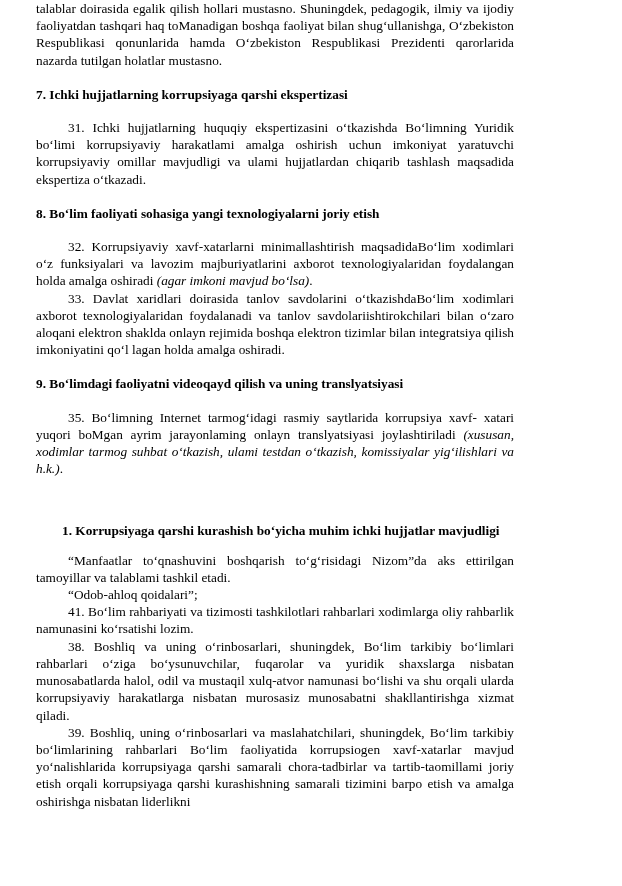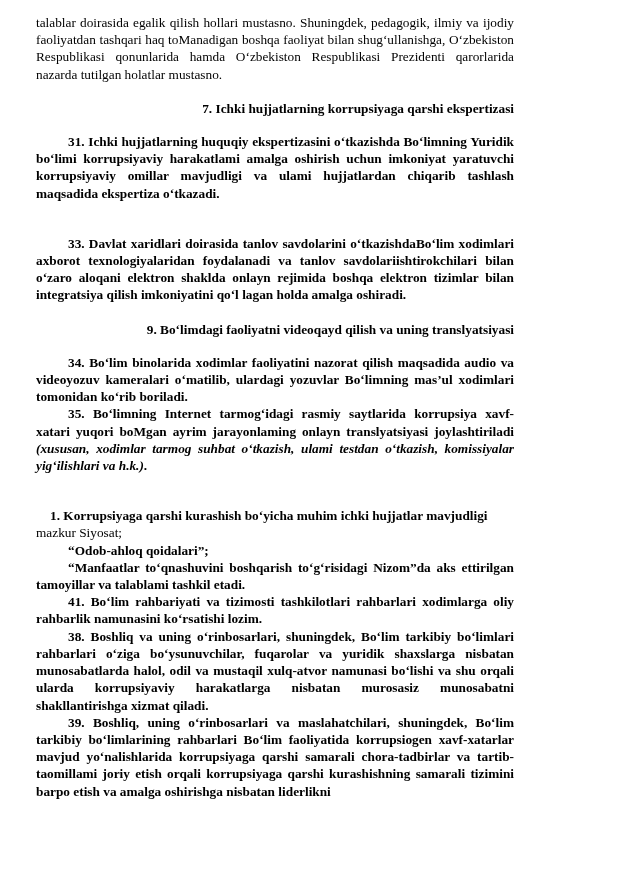--- a/index.html
+++ b/index.html
@@ -11,48 +11,47 @@
     width: 622px;
     height: 886px;
     font-family: "Liberation Serif", serif;
     color: #000000;
     overflow: hidden;
   }
   .page {
     width: 550px;
     height: 886px;
     box-sizing: border-box;
-    padding: 14px 36px 10px 36px;
+    padding: 0 36px 10px 36px;
     position: relative;
   }
   p {
     margin: 0;
     font-size: 13.3px;
     line-height: 17.2px;
     text-align: justify;
     text-justify: inter-word;
     hyphens: none;
   }
   .indent {
     text-indent: 32px;
-    font-weight: bold;
   }
   .noindent {
     text-indent: 0;
   }
   .heading {
     margin: 0;
     font-size: 13.3px;
     line-height: 17.2px;
     font-weight: bold;
-    text-align: right;
+    text-align: left;
     text-indent: 0;
   }
   .heading-left {
-    margin: 0;
+    margin: 12px;
     font-size: 13.3px;
     line-height: 17.2px;
     font-weight: bold;
     text-align: left;
     text-indent: 14px;
   }
   .spacer-lg { height: 17px; }
   .spacer-md { height: 16px; }
   .italic { font-style: italic; }
 </style>
@@ -63,39 +62,39 @@
 
   <p class="noindent">talablar doirasida egalik qilish hollari mustasno. Shuningdek, pedagogik, ilmiy va ijodiy faoliyatdan tashqari haq toManadigan boshqa faoliyat bilan shug‘ullanishga, O‘zbekiston Respublikasi qonunlarida hamda O‘zbekiston Respublikasi Prezidenti qarorlarida nazarda tutilgan holatlar mustasno.</p>
 
   <div class="spacer-lg"></div>
   <p class="heading">7. Ichki hujjatlarning korrupsiyaga qarshi ekspertizasi</p>
   <div class="spacer-md"></div>
 
   <p class="indent">31.   Ichki hujjatlarning huquqiy ekspertizasini o‘tkazishda Bo‘limning Yuridik bo‘limi korrupsiyaviy harakatlami amalga oshirish uchun imkoniyat yaratuvchi korrupsiyaviy omillar mavjudligi va ulami hujjatlardan chiqarib tashlash maqsadida ekspertiza o‘tkazadi.</p>
 
   <div class="spacer-lg"></div>
+  <p class="heading">8. Bo‘lim faoliyati sohasiga yangi texnologiyalarni joriy etish</p>
   <div class="spacer-md"></div>
 
+  <p class="indent"><span>32.   Korrupsiyaviy xavf-xatarlarni minimallashtirish maqsadidaBo‘lim    xodimlari       o‘z funksiyalari va lavozim majburiyatlarini axborot texnologiyalaridan foydalangan holda amalga oshiradi </span><span class="italic">(agar imkoni mavjud bo‘lsa)</span><span>.</span></p>
 
   <p class="indent">33.   Davlat xaridlari doirasida tanlov savdolarini o‘tkazishdaBo‘lim    xodimlari    axborot texnologiyalaridan foydalanadi va tanlov savdolariishtirokchilari  bilan  o‘zaro  aloqani  elektron shaklda onlayn rejimida boshqa elektron tizimlar bilan integratsiya qilish imkoniyatini qo‘l lagan holda amalga oshiradi.</p>
 
   <div class="spacer-lg"></div>
   <p class="heading">9. Bo‘limdagi faoliyatni videoqayd qilish va uning translyatsiyasi</p>
   <div class="spacer-md"></div>
 
-  <p class="indent">34.   Bo‘lim binolarida xodimlar faoliyatini nazorat qilish maqsadida audio va videoyozuv kameralari o‘matilib, ulardagi yozuvlar Bo‘limning mas’ul xodimlari tomonidan ko‘rib boriladi.</p>
 
   <p class="indent"><span>35.   Bo‘limning Internet tarmog‘idagi rasmiy saytlarida korrupsiya xavf- xatari yuqori boMgan ayrim jarayonlaming onlayn translyatsiyasi joylashtiriladi </span><span class="italic">(xususan, xodimlar tarmog suhbat o‘tkazish, ulami testdan o‘tkazish, komissiyalar yig‘ilishlari va h.k.)</span><span>.</span></p>
 
   <div class="spacer-lg"></div>
   <div class="spacer-md"></div>
 
   <p class="heading-left">1. Korrupsiyaga qarshi kurashish bo‘yicha muhim ichki hujjatlar mavjudligi</p>
 
-  <p class="noindent">mazkur Siyosat;</p>
+  <p class="indent">“Manfaatlar to‘qnashuvini boshqarish to‘g‘risidagi Nizom”da aks ettirilgan tamoyillar va talablami tashkil etadi.</p>
   <p class="indent">“Odob-ahloq qoidalari”;</p>
-  <p class="indent">“Manfaatlar to‘qnashuvini boshqarish to‘g‘risidagi Nizom”da aks ettirilgan tamoyillar va talablami tashkil etadi.</p>
 
   <p class="indent">41.   Bo‘lim rahbariyati va tizimosti tashkilotlari rahbarlari xodimlarga oliy rahbarlik namunasini ko‘rsatishi lozim.</p>
   <p class="indent">38.   Boshliq va uning o‘rinbosarlari, shuningdek, Bo‘lim tarkibiy bo‘limlari rahbarlari o‘ziga bo‘ysunuvchilar, fuqarolar va yuridik shaxslarga nisbatan munosabatlarda halol, odil va mustaqil xulq-atvor namunasi bo‘lishi va shu orqali ularda korrupsiyaviy harakatlarga nisbatan murosasiz munosabatni shakllantirishga xizmat qiladi.</p>
   <p class="indent">39.   Boshliq, uning o‘rinbosarlari va maslahatchilari, shuningdek, Bo‘lim tarkibiy bo‘limlarining rahbarlari Bo‘lim faoliyatida korrupsiogen xavf-xatarlar mavjud yo‘nalishlarida korrupsiyaga qarshi samarali chora-tadbirlar va tartib-taomillami joriy etish orqali korrupsiyaga qarshi kurashishning samarali tizimini barpo etish va amalga oshirishga nisbatan liderlikni</p>
 
 </div>
 
 </body></html>

